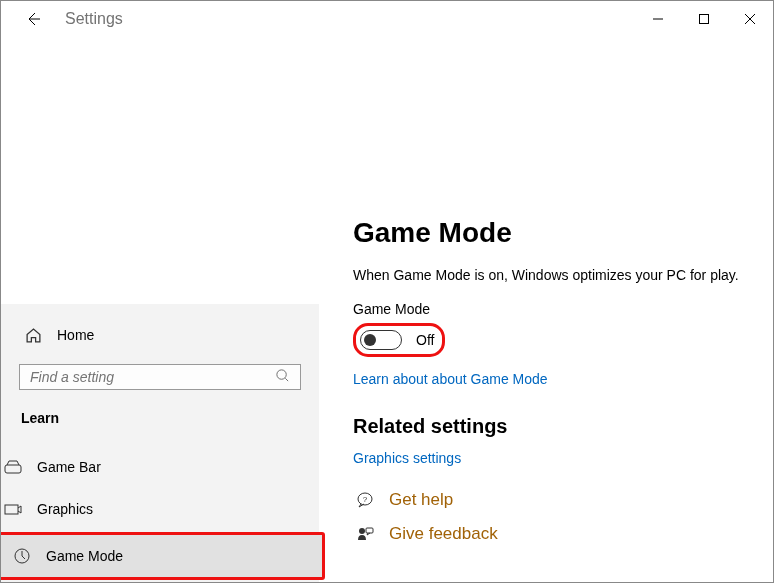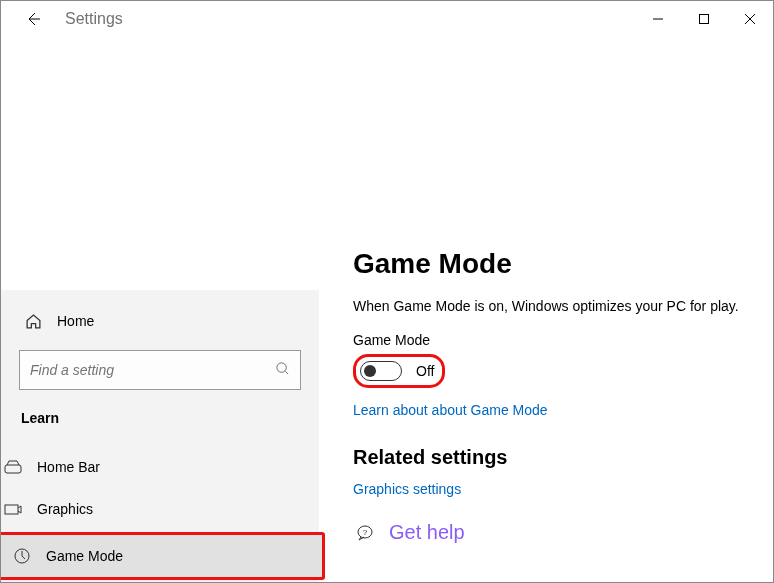--- a/index.html
+++ b/index.html
@@ -10,21 +10,21 @@
     .titlebar-title { font-size: 16px; color: #737373; }
     .win-controls { margin-left: auto; display: flex; }
     .win-btn { width: 46px; height: 32px; display: flex; align-items: center; justify-content: center; color: #000; }
     
     .content { display: flex; height: calc(100% - 36px); align-items: flex-end; }
     .sidebar { width: 318px; background: #f3f3f3; padding: 12px 0 0 0; border-right: 0; }
     .sidebar-inner { padding: 0 18px; }
     .home-row { display: flex; align-items: center; height: 38px; margin-bottom: 10px; padding-left: 4px; }
     .home-row .icon { width: 20px; display: flex; align-items: center; justify-content: center; margin-right: 14px; }
     .home-row span.lbl { font-size: 14px; }
-    .search-box { display: flex; align-items: center; border: 1px solid #999; height: 40px; padding: 0 10px; background: #fdfdfd; margin-bottom: 20px; }
+    .search-box { display: flex; align-items: center; border: 1px solid #999; height: 26px; padding: 0 10px; background: #fdfdfd; margin-bottom: 20px; }
     .search-box input { border: none; outline: none; flex: 1; font-size: 14px; background: transparent; font-style: italic; color: #666; }
     .search-ico { color: #666; }
     .category { font-size: 14px; font-weight: 600; margin-bottom: 20px; padding-left: 2px; }
     
     .nav { margin-left: -18px; margin-right: -18px; }
     .nav-item { display: flex; align-items: center; height: 42px; padding: 0 18px 0 20px; font-size: 14px; position: relative; }
     .nav-item .icon { width: 20px; margin-right: 14px; display: flex; align-items: center; justify-content: center; }
     .nav-item.selected { background: #e1e1e1; }
     .nav-item.selected::before { content: ""; position: absolute; left: 0; top: 6px; bottom: 6px; width: 4px; background: #0078d4; }
     .mark-red { border: 3px solid #e11; border-radius: 3px; box-sizing: border-box; }
@@ -37,21 +37,21 @@
     .toggle-wrap { display: inline-flex; align-items: center; border: 3px solid #e11; border-radius: 15px; padding: 4px 8px 4px 4px; margin-bottom: 14px; }
     .toggle { width: 42px; height: 20px; border: 1px solid #333; border-radius: 10px; position: relative; margin-right: 14px; background: #fff; }
     .toggle .knob { position: absolute; left: 3px; top: 3px; width: 12px; height: 12px; border-radius: 50%; background: #333; }
     .toggle-state { font-size: 14px; }
     .link { color: #0067c0; font-size: 14px; display: block; margin-bottom: 28px; cursor: pointer; }
     .h2 { font-size: 20px; font-weight: 700; margin-bottom: 12px; }
     .link2 { color: #0067c0; font-size: 14px; display: block; margin-bottom: 24px; cursor: pointer; }
     
     .help-row { display: flex; align-items: center; margin-bottom: 14px; }
     .help-row .icon { width: 24px; margin-right: 12px; display: flex; align-items: center; justify-content: center; color: #333; }
-    .help-row a { color: #8b5cf6; font-size: 20px; cursor: pointer; }
+    .help-row a { color: #a16207; font-size: 17px; cursor: pointer; }
   </style>
 </head>
 <body>
 
 <div class="titlebar">
   <div class="back-btn">
     <svg width="16" height="16" viewBox="0 0 16 16">
         <path d="M10 2 L4 8 L10 14" stroke="#000" stroke-width="1" fill="none"></path>
         <path d="M4 8 H15" stroke="#000" stroke-width="1"></path>
       </svg>
@@ -99,21 +99,21 @@
       <div class="category">Learn</div>
     </div>
     <div class="nav">
       <div class="nav-item">
         <span class="icon">
           <svg width="18" height="14" viewBox="0 0 18 14">
               <rect x="1" y="5" width="16" height="8" rx="2" stroke="#333" fill="none"></rect>
               <path d="M3 5 L5 1 H13 L15 5" stroke="#333" fill="none"></path>
             </svg>
         </span>
-        <span>Home Bar</span>
+        <span>Game Bar</span>
       </div>
       <div class="nav-item">
         <span class="icon">
           <svg width="18" height="14" viewBox="0 0 18 14">
               <rect x="1" y="3" width="13" height="9" stroke="#333" fill="none"></rect>
               <path d="M14 6 L17 4 V11 L14 9" stroke="#333" fill="none"></path>
             </svg>
         </span>
         <span>Graphics</span>
       </div>
@@ -148,14 +148,25 @@
     <div class="help-row">
       <span class="icon">
         <svg width="18" height="16" viewBox="0 0 18 16">
             <ellipse cx="9" cy="7" rx="7" ry="6" stroke="#333" fill="none"></ellipse>
             <path d="M5 12 L3 15 L8 12" stroke="#333" fill="none"></path>
             <text x="9" y="10" font-size="8" text-anchor="middle" fill="#333">?</text>
           </svg>
       </span>
       <a>Get help</a>
     </div>
+    <div class="help-row">
+      <span class="icon">
+        <svg width="18" height="16" viewBox="0 0 18 16">
+            <circle cx="6" cy="5" r="3" fill="#333"></circle>
+            <path d="M2 14 Q2 9 6 9 Q10 9 10 14" fill="#333"></path>
+            <rect x="10" y="2" width="7" height="5" rx="1" stroke="#333" fill="none"></rect>
+            <path d="M12 7 L11 9 L14 7" stroke="#333" fill="none"></path>
+          </svg>
+      </span>
+      <a>Give feedback</a>
+    </div>
   </div>
 </div>
 
 </body></html>

